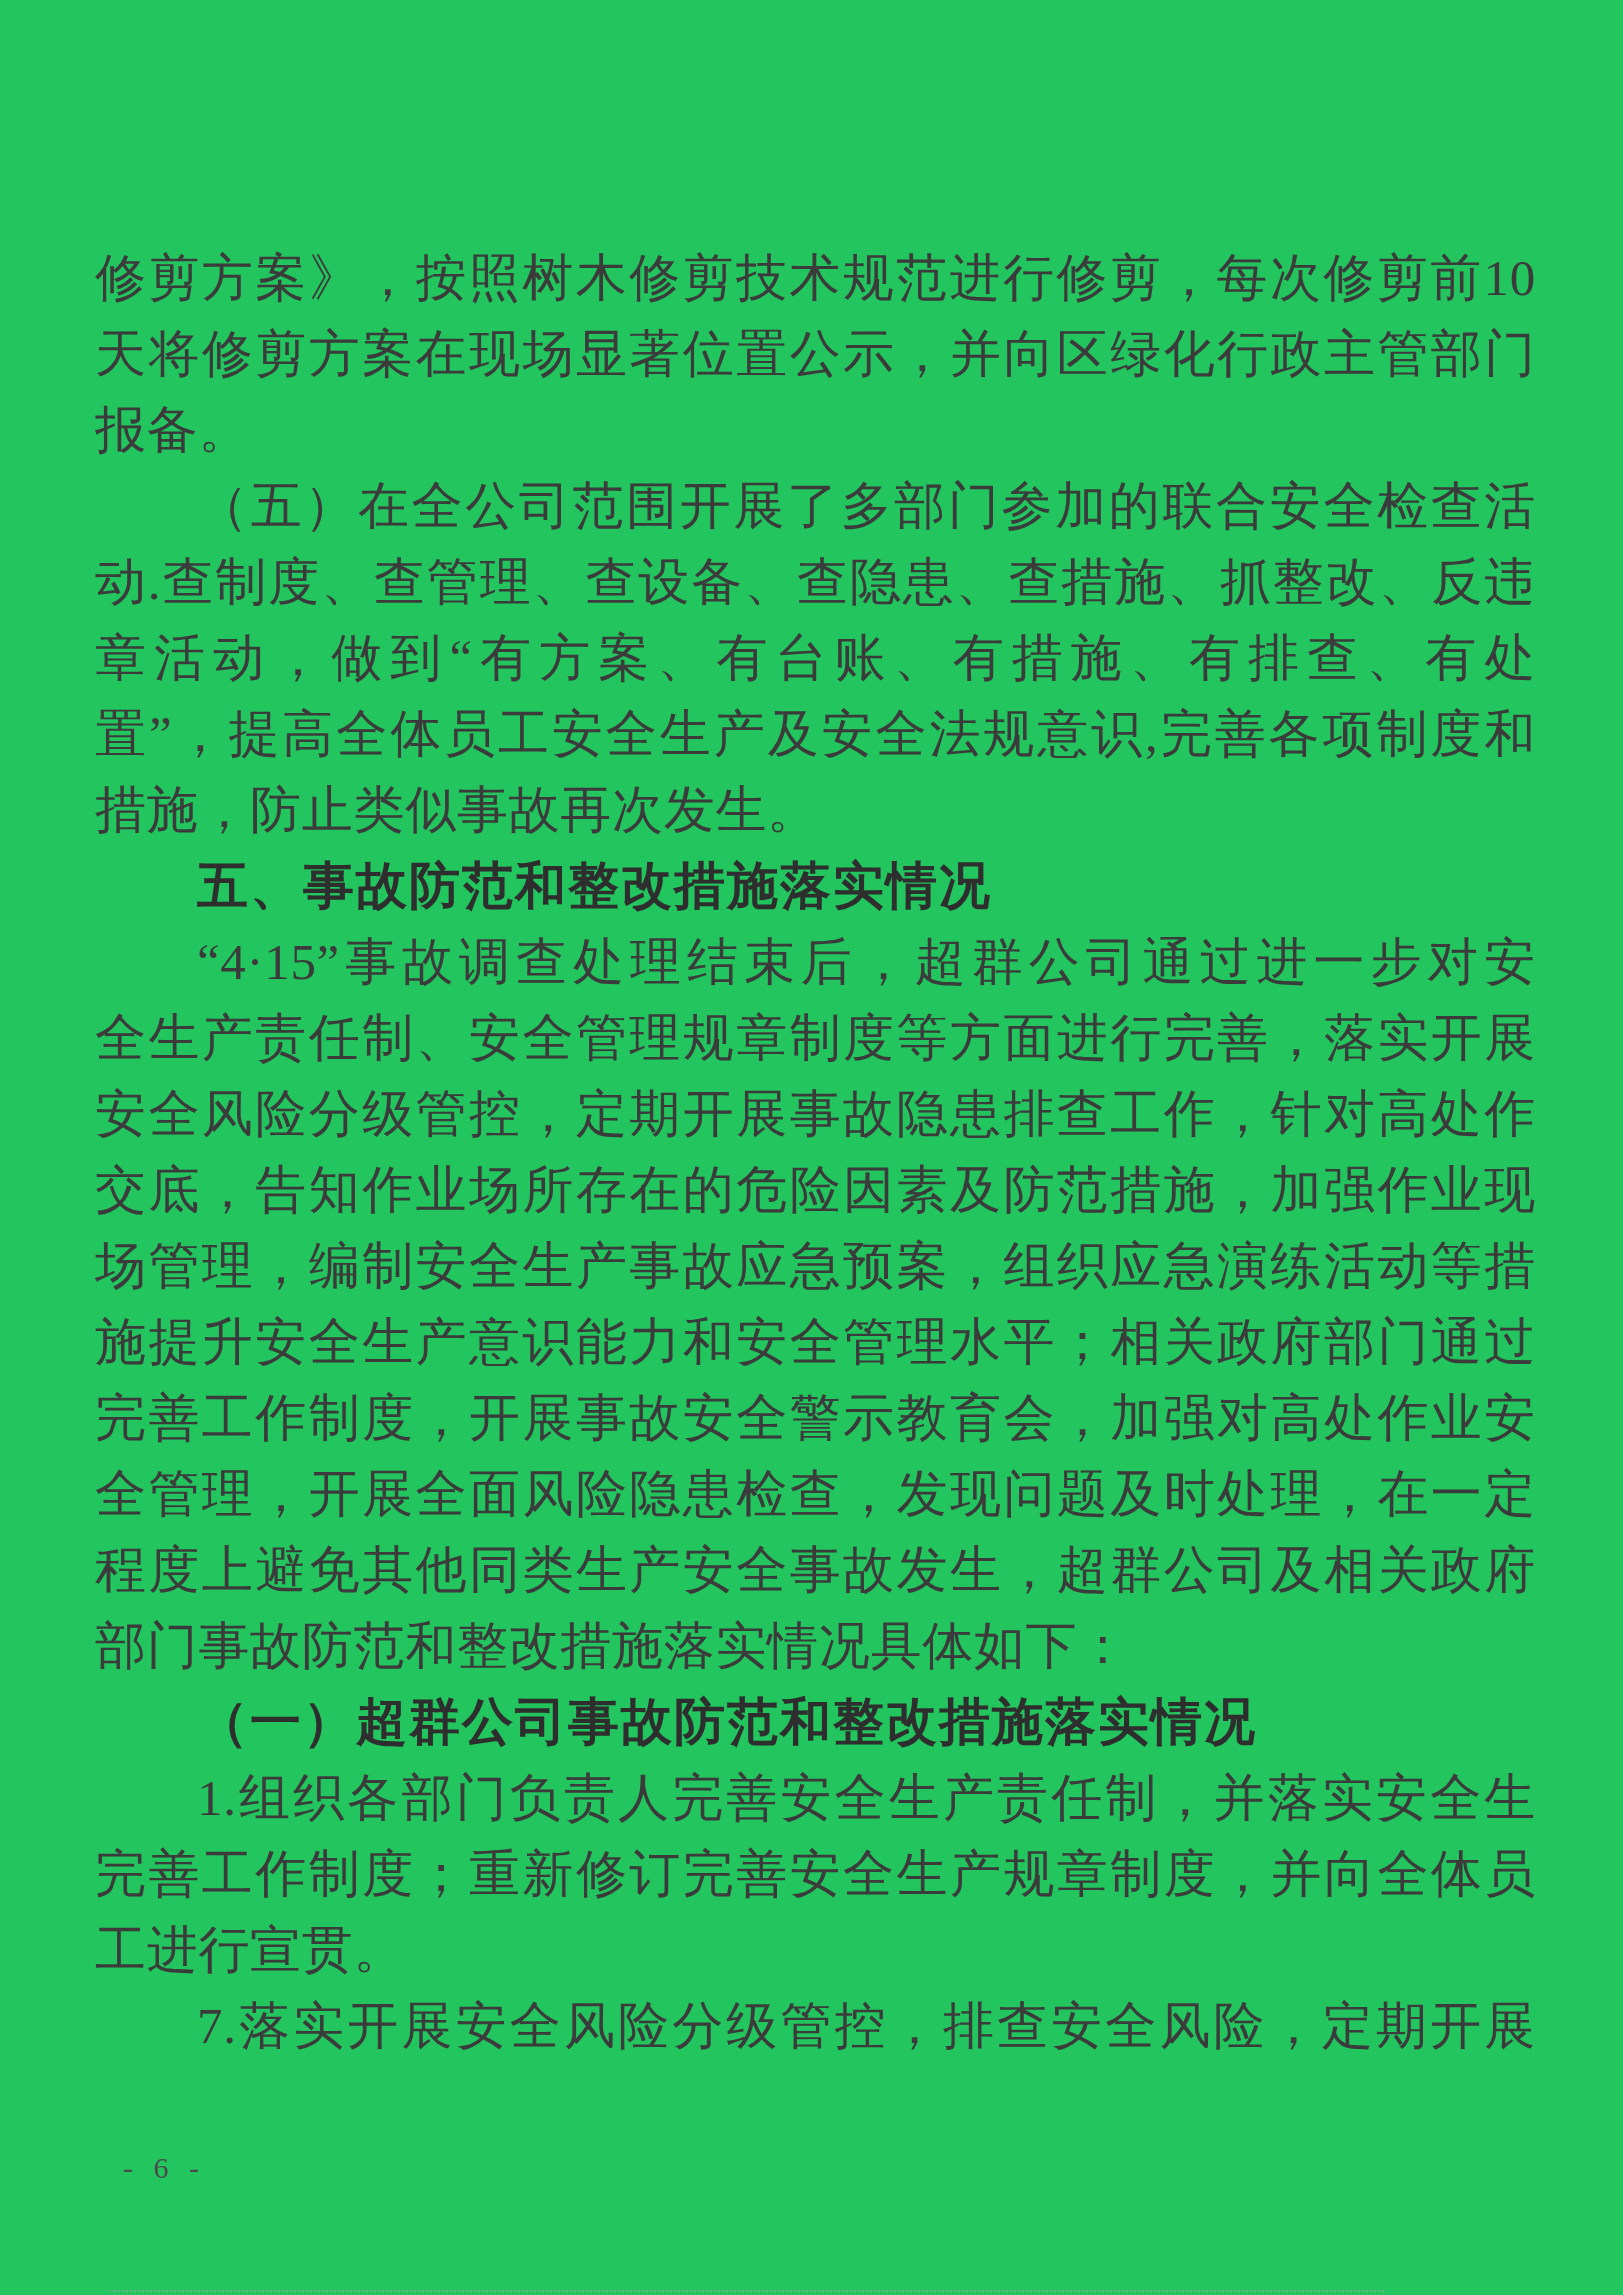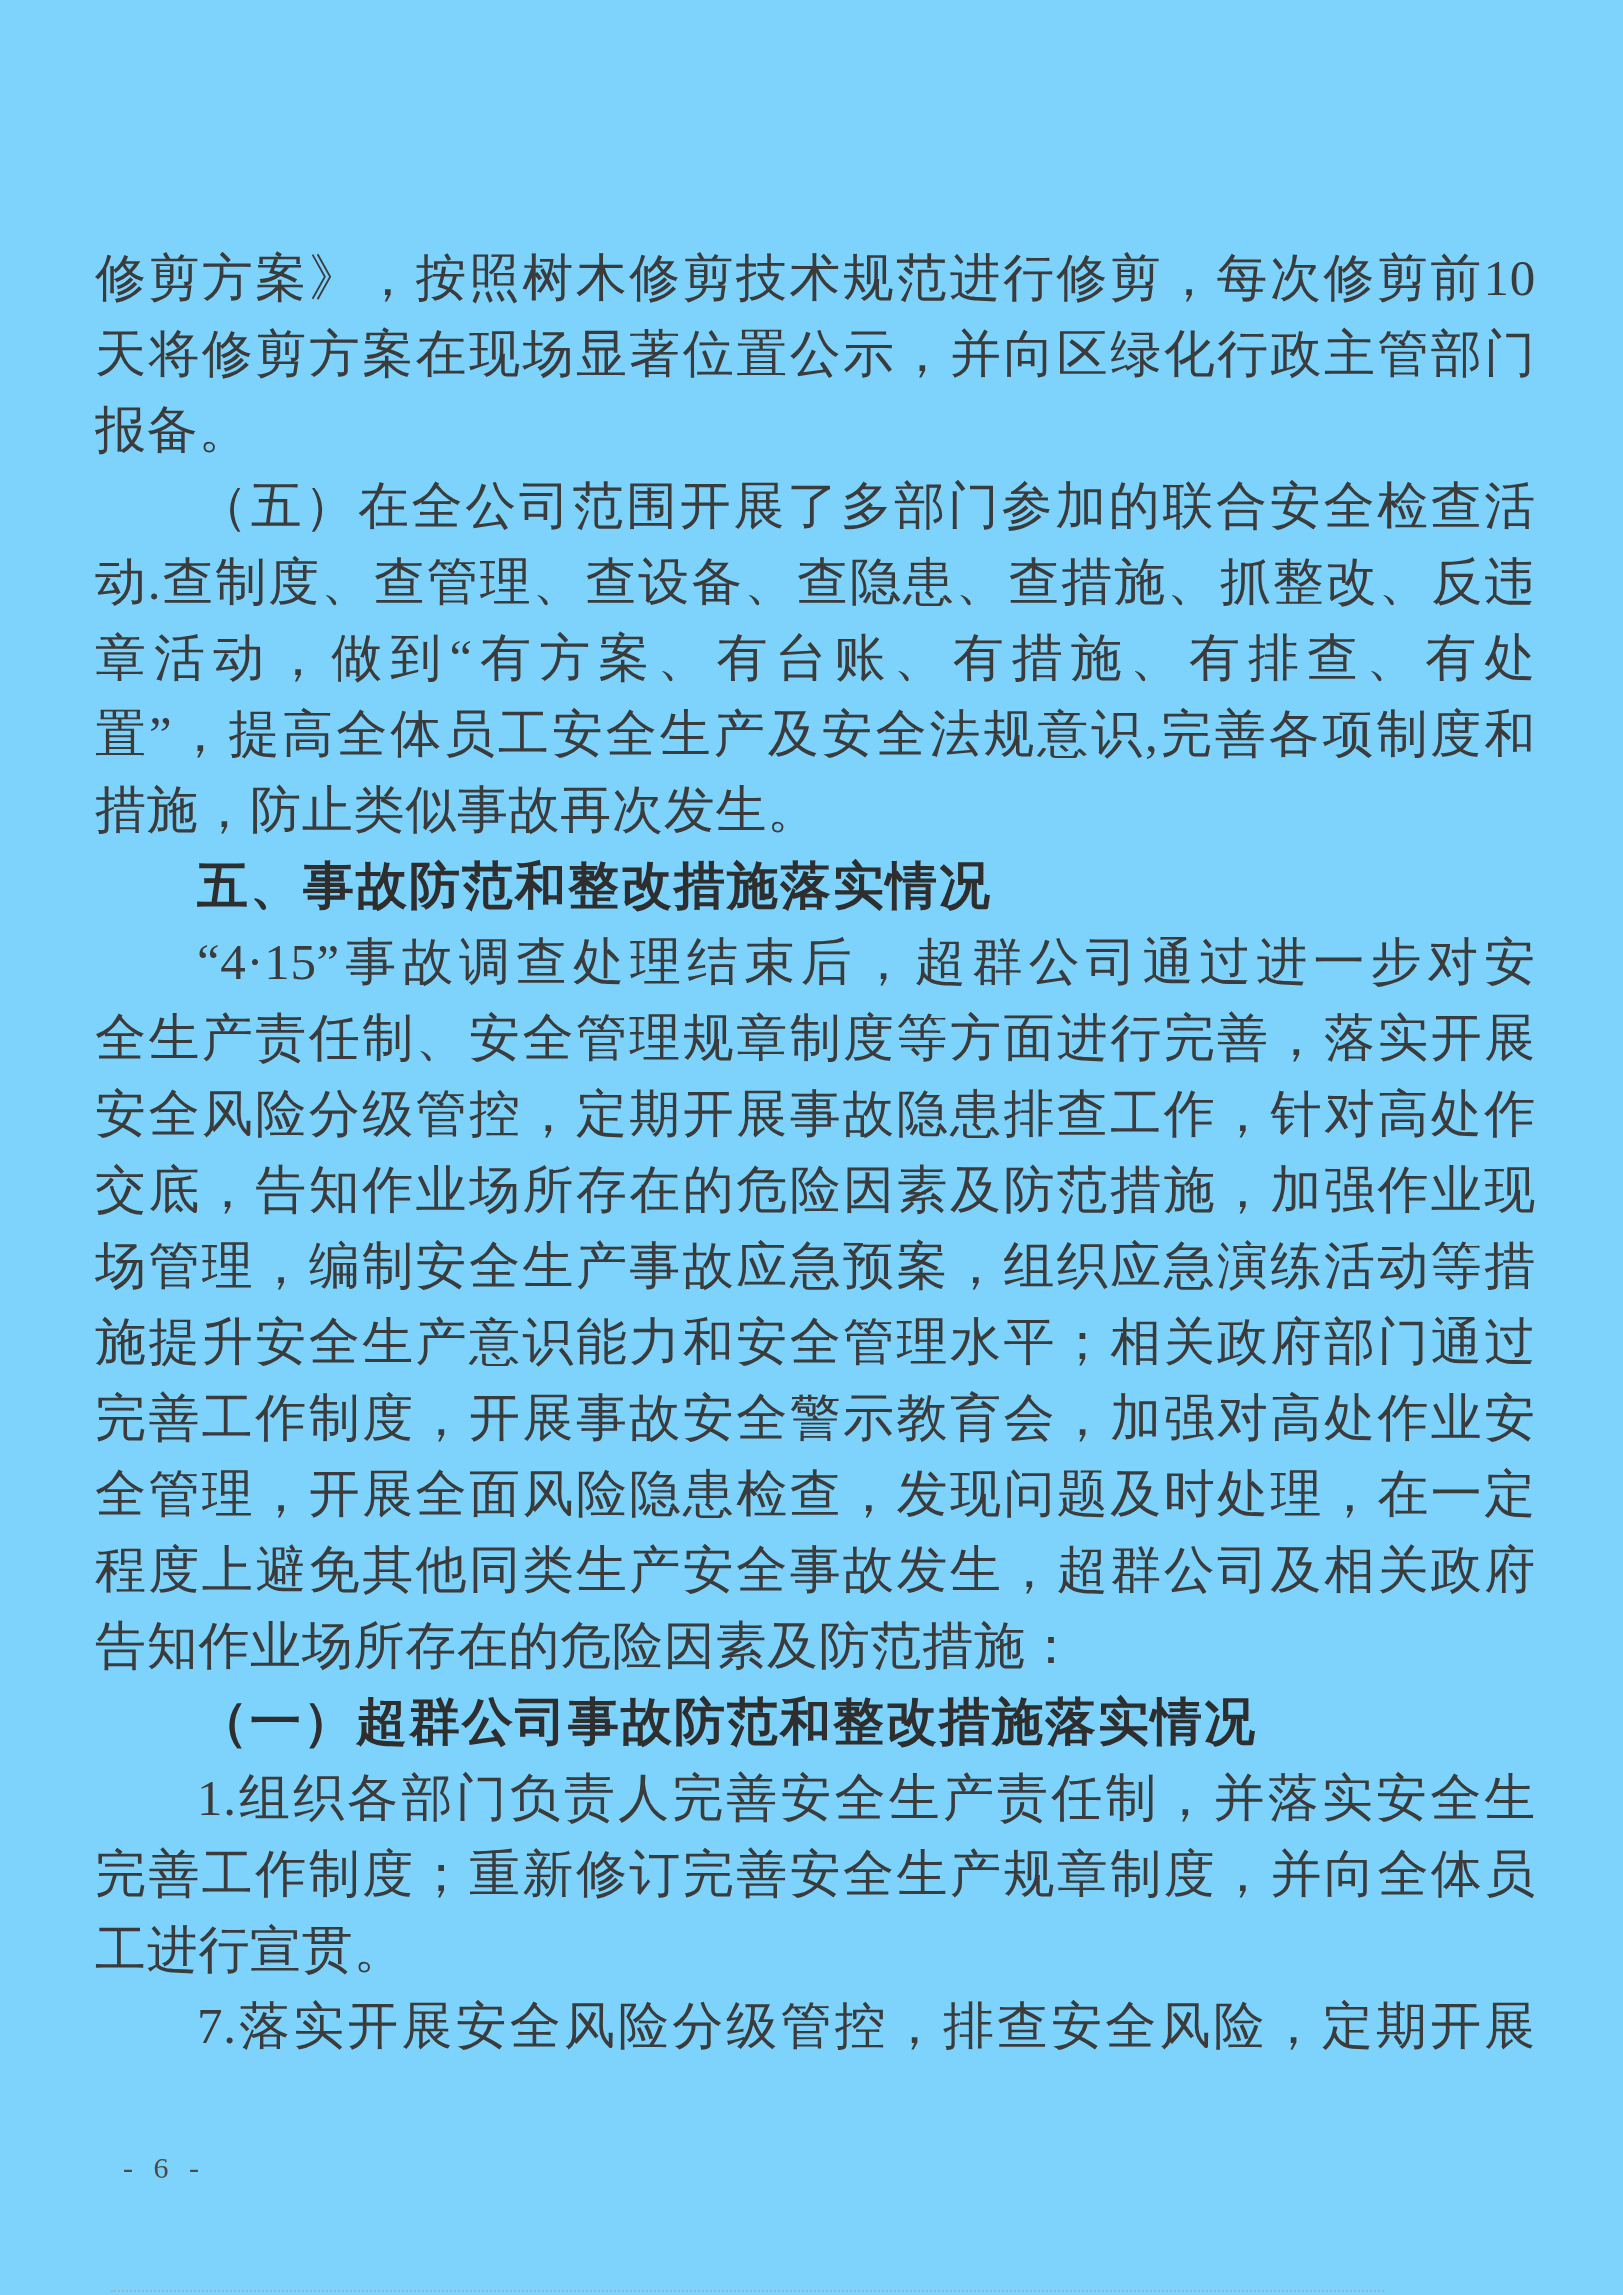--- a/index.html
+++ b/index.html
@@ -8,21 +8,21 @@
     position: relative;
     width: 1623px;
     height: 2295px;
     overflow: hidden;
     font-family: "Liberation Serif", "DejaVu Serif", serif;
     color: #383838;
   }
   .sheet {
     position: absolute;
     inset: 0;
-    background: #7dd3fc;
+    background: #22c55e;
   }
   .doc {
     position: absolute;
     left: 95px;
     right: 87px;
     top: 240px;
   }
   .line {
     height: 76px;
     line-height: 76px;
@@ -91,21 +91,21 @@
     <div>
       <div class="line fill indent">“4·15”事故调查处理结束后，超群公司通过进一步对安</div>
       <div class="line fill">全生产责任制、安全管理规章制度等方面进行完善，落实开展</div>
       <div class="line fill">安全风险分级管控，定期开展事故隐患排查工作，针对高处作</div>
       <div class="line fill">交底，告知作业场所存在的危险因素及防范措施，加强作业现</div>
       <div class="line fill">场管理，编制安全生产事故应急预案，组织应急演练活动等措</div>
       <div class="line fill">施提升安全生产意识能力和安全管理水平；相关政府部门通过</div>
       <div class="line fill">完善工作制度，开展事故安全警示教育会，加强对高处作业安</div>
       <div class="line fill">全管理，开展全面风险隐患检查，发现问题及时处理，在一定</div>
       <div class="line fill">程度上避免其他同类生产安全事故发生，超群公司及相关政府</div>
-      <div class="line">告知作业场所存在的危险因素及防范措施：</div>
+      <div class="line">部门事故防范和整改措施落实情况具体如下：</div>
     </div>
 
     <div>
       <div class="line bold indent">（一）超群公司事故防范和整改措施落实情况</div>
     </div>
 
     <div>
       <div class="line fill indent">1.组织各部门负责人完善安全生产责任制，并落实安全生</div>
       <div class="line fill">完善工作制度；重新修订完善安全生产规章制度，并向全体员</div>
       <div class="line">工进行宣贯。</div>

